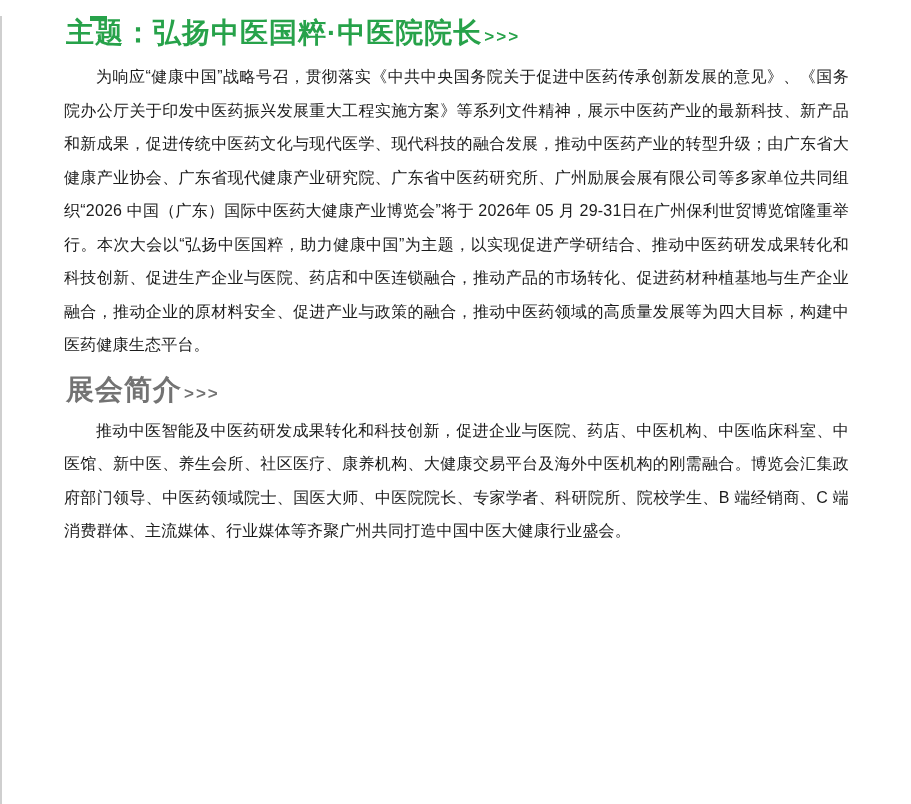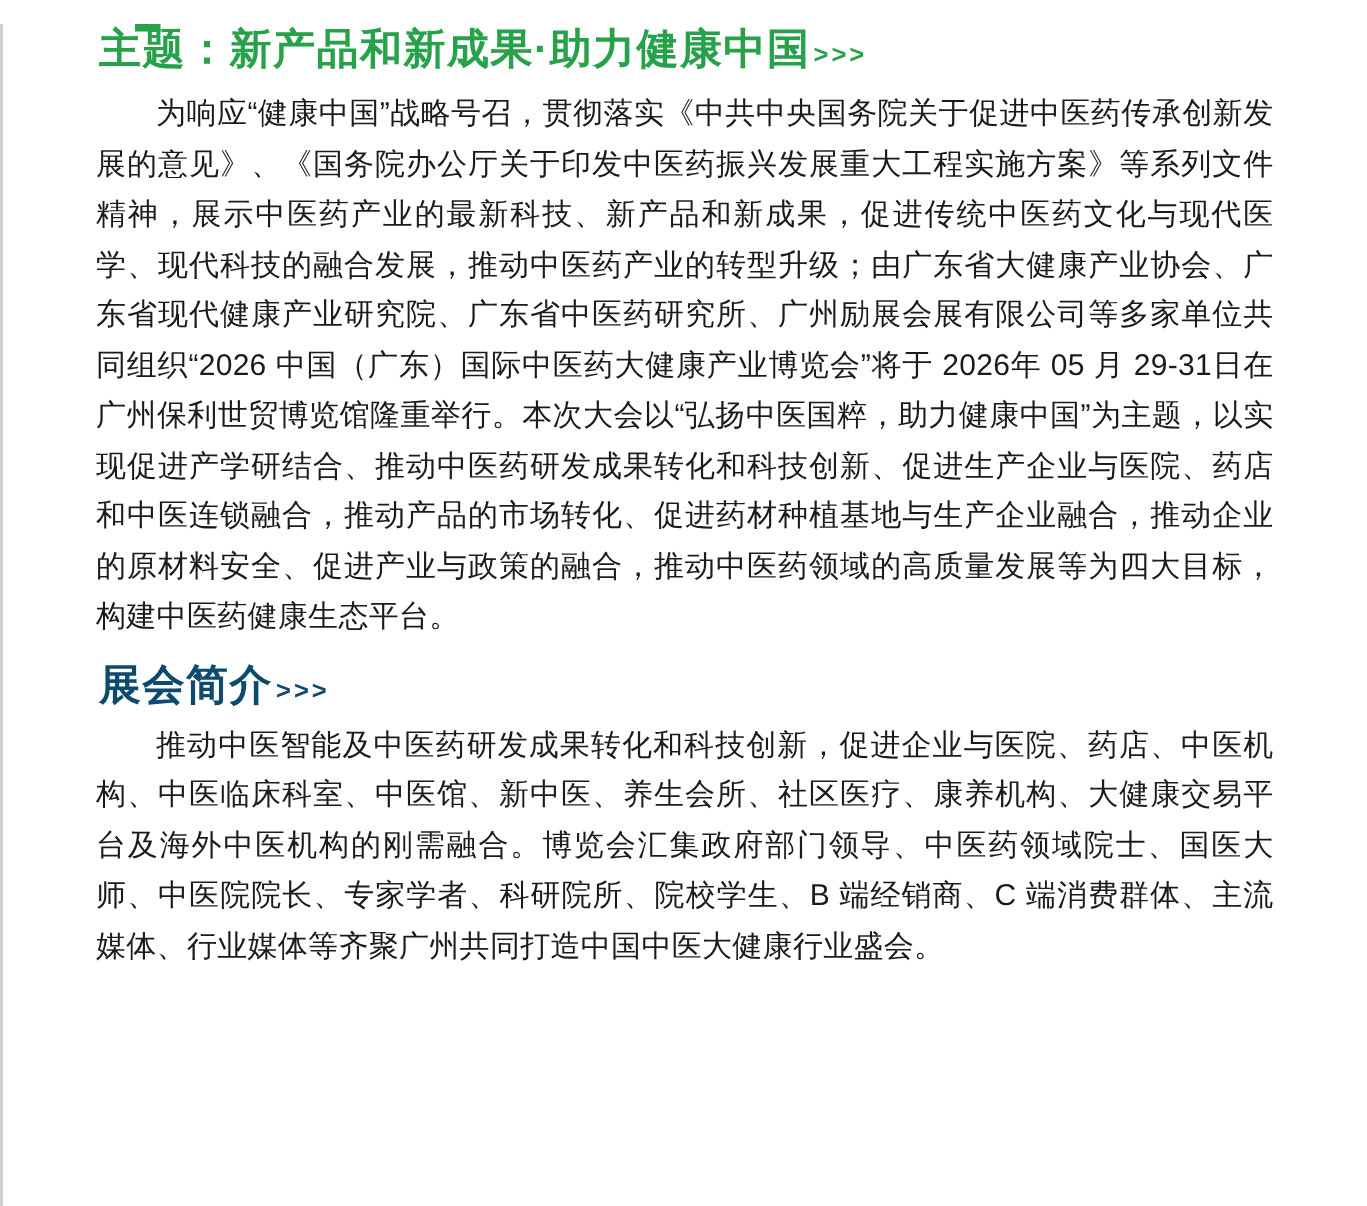--- a/index.html
+++ b/index.html
@@ -43,32 +43,32 @@
     font-size: 17px;
     font-weight: bold;
     letter-spacing: 2px;
     margin-left: 2px;
   }
   h2.sec-title {
     margin: 11px 0 3px 2px;
     font-size: 28px;
     line-height: 34px;
     font-weight: bold;
-    color: #0c4a6e;
+    color: #737373;
     letter-spacing: 1px;
   }
   h2.sec-title .arrows {
     font-size: 17px;
     font-weight: bold;
     letter-spacing: 2px;
     margin-left: 2px;
   }
   p.body-text {
     margin: 0;
-    font-size: 20px;
+    font-size: 16px;
     line-height: 33.5px;
     color: #1b1b1b;
     text-align: justify;
     text-justify: inter-ideograph;
     text-indent: 2em;
     letter-spacing: 0.2px;
   }
   p.first-after-title {
     margin-top: 6px;
   }
@@ -76,21 +76,21 @@
     margin-top: 3px;
   }
 </style>
 </head>
 <body>
 
 <div class="page">
 
   <div class="green-artifact"></div>
 
-  <h1 class="sec-title"><span>主题：新产品和新成果·助力健康中国</span><span class="arrows">&gt;&gt;&gt;</span></h1>
+  <h1 class="sec-title"><span>主题：弘扬中医国粹·中医院院长</span><span class="arrows">&gt;&gt;&gt;</span></h1>
 
   <p class="body-text first-after-title">为响应“健康中国”战略号召，贯彻落实《中共中央国务院关于促进中医药传承创新发展的意见》、《国务院办公厅关于印发中医药振兴发展重大工程实施方案》等系列文件精神，展示中医药产业的最新科技、新产品和新成果，促进传统中医药文化与现代医学、现代科技的融合发展，推动中医药产业的转型升级；由广东省大健康产业协会、广东省现代健康产业研究院、广东省中医药研究所、广州励展会展有限公司等多家单位共同组织“2026 中国（广东）国际中医药大健康产业博览会”将于 2026年 05 月 29-31日在广州保利世贸博览馆隆重举行。本次大会以“弘扬中医国粹，助力健康中国”为主题，以实现促进产学研结合、推动中医药研发成果转化和科技创新、促进生产企业与医院、药店和中医连锁融合，推动产品的市场转化、促进药材种植基地与生产企业融合，推动企业的原材料安全、促进产业与政策的融合，推动中医药领域的高质量发展等为四大目标，构建中医药健康生态平台。</p>
 
   <h2 class="sec-title"><span>展会简介</span><span class="arrows">&gt;&gt;&gt;</span></h2>
 
 
   <p class="body-text">推动中医智能及中医药研发成果转化和科技创新，促进企业与医院、药店、中医机构、中医临床科室、中医馆、新中医、养生会所、社区医疗、康养机构、大健康交易平台及海外中医机构的刚需融合。博览会汇集政府部门领导、中医药领域院士、国医大师、中医院院长、专家学者、科研院所、院校学生、B 端经销商、C 端消费群体、主流媒体、行业媒体等齐聚广州共同打造中国中医大健康行业盛会。</p>
 
 </div>
 

